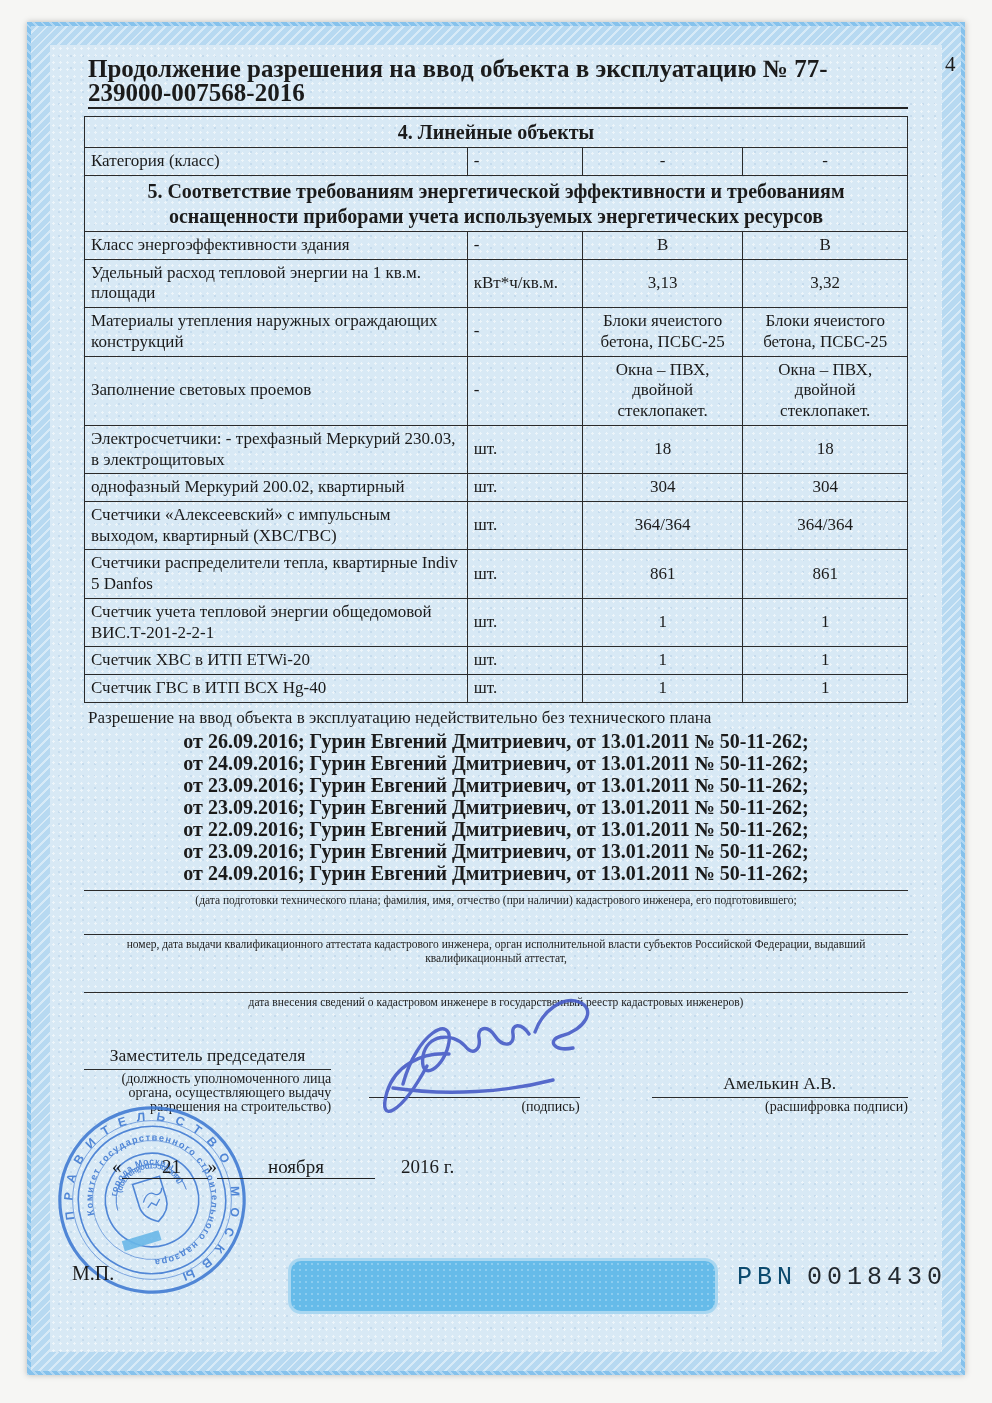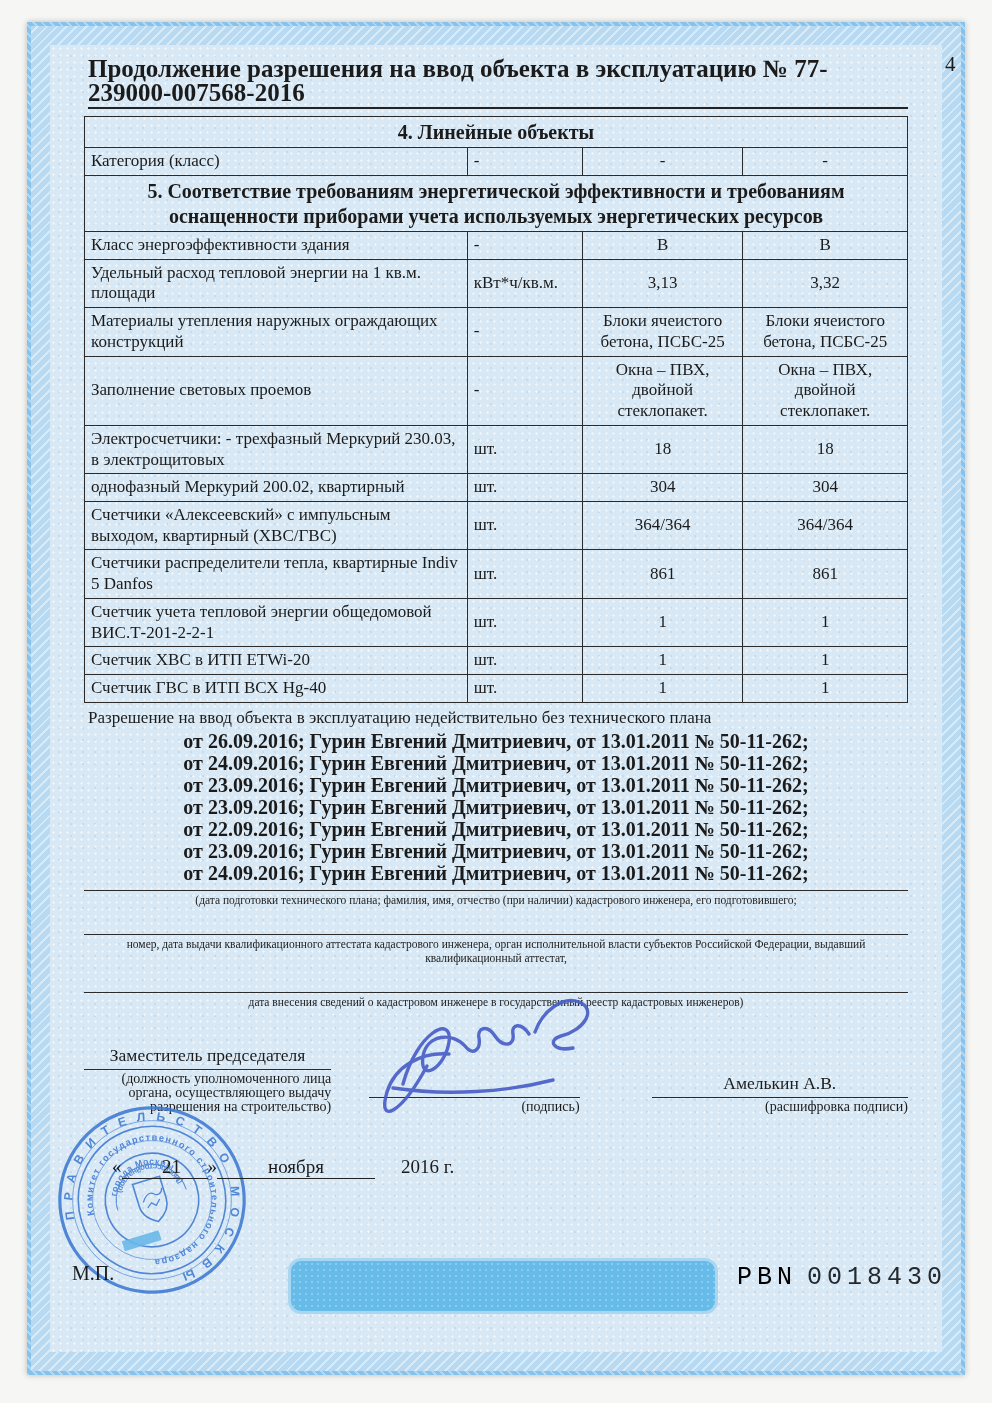--- a/index.html
+++ b/index.html
@@ -79,21 +79,21 @@
     position:absolute;left:288px;top:1258px;width:424px;height:50px;z-index:4;
     background:#66bbe9;border:3px solid #a9d7f1;border-radius:13px;
     background-image:radial-gradient(rgba(255,255,255,.25) 1px,transparent 1.4px);
     background-size:6px 6px;
   }
   .serial{
     position:absolute;left:737px;top:1263px;z-index:4;
     font-family:"Liberation Mono","DejaVu Sans Mono",monospace;
     font-size:25px;letter-spacing:5px;white-space:nowrap;
   }
-  .serial .pfx{color:#000000;margin-right:10px;}
+  .serial .pfx{color:#0c4a6e;margin-right:10px;}
   .serial .num{color:#23292f;}
 </style>
 </head>
 <body>
 
 <div class="scan">
   <div class="doc">
     <div class="band2">
       <div class="paper">
 

